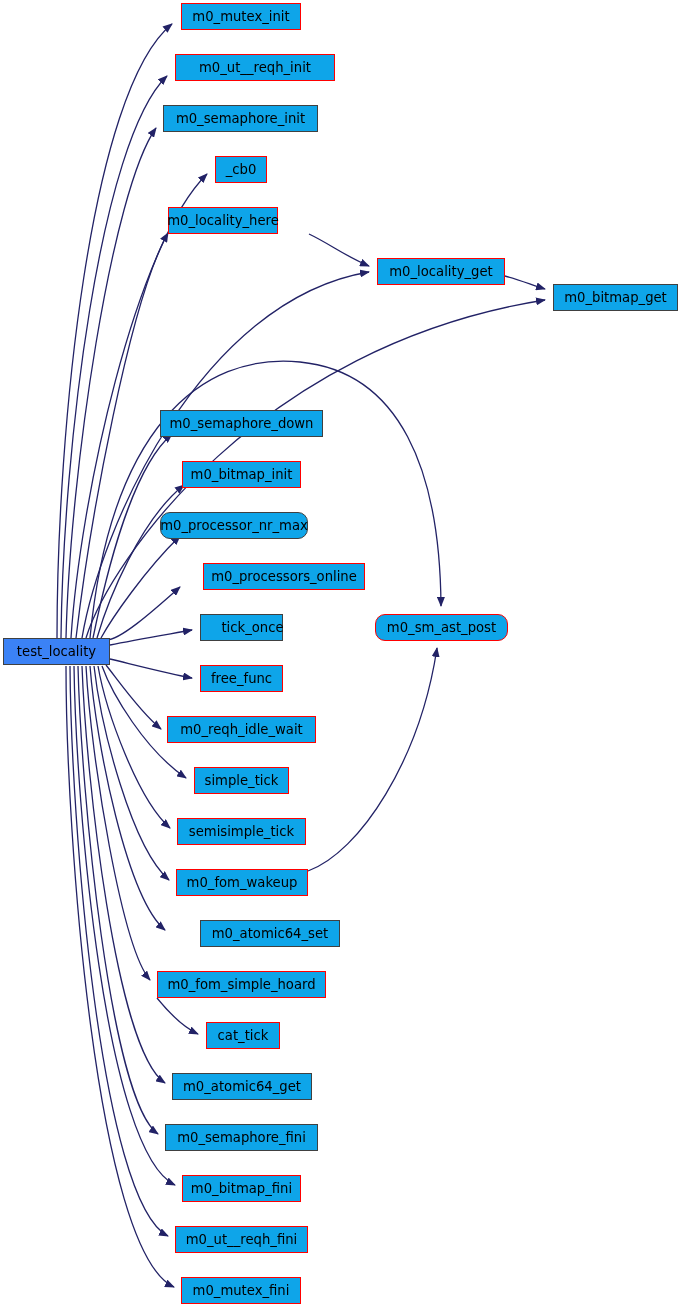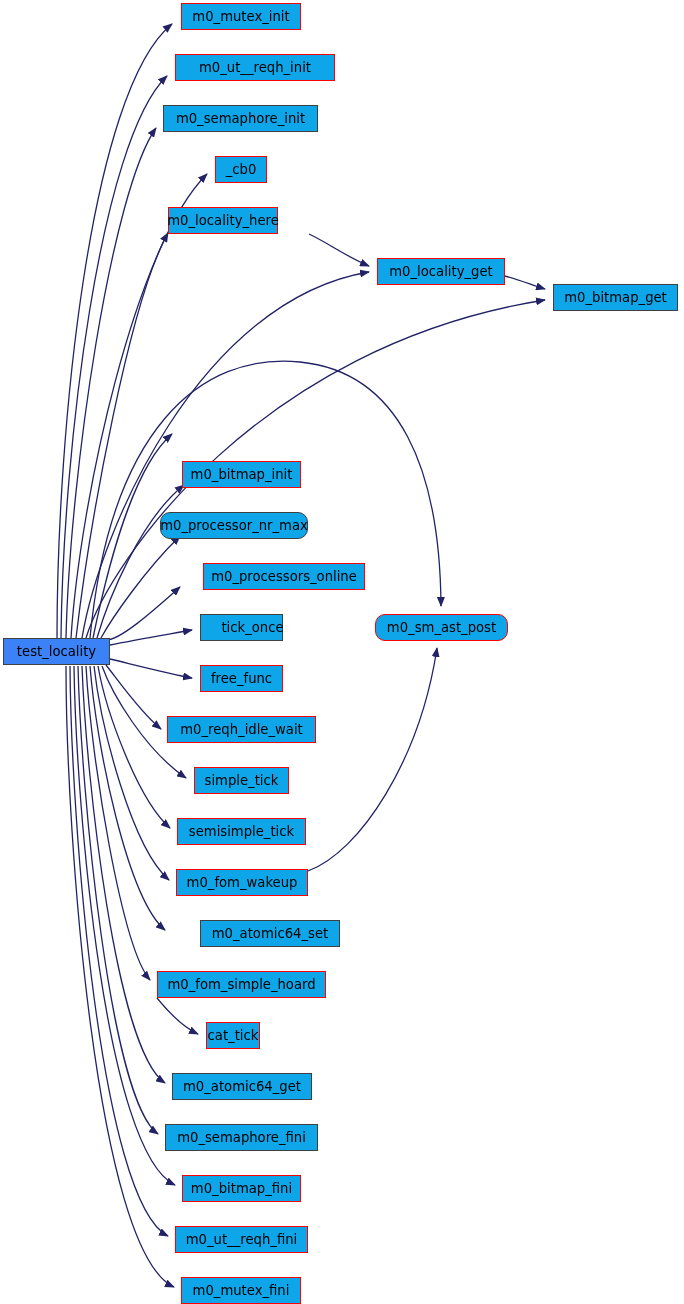--- a/index.html
+++ b/index.html
@@ -91,20 +91,23 @@
   </div>
   <div class="node" style="left:168px;top:207px;width:110px;">
     <span>m0_locality_here</span>
   </div>
   <div class="node" style="left:377px;top:258px;width:128px;">
     <span>m0_locality_get</span>
   </div>
   <div class="node black" style="left:553px;top:284px;width:125px;">
     <span>m0_bitmap_get</span>
   </div>
+  <div class="node black" style="left:160px;top:410px;width:163px;">
+    <span>m0_semaphore_down</span>
+  </div>
   <div class="node" style="left:182px;top:461px;width:119px;">
     <span>m0_bitmap_init</span>
   </div>
   <div class="node black" style="left:160px;top:512px;width:148px;border-radius:10px;">
     <span>m0_processor_nr_max</span>
   </div>
   <div class="node" style="left:161px;top:563px;width:162px;margin-left:42px;">
     <span>m0_processors_online</span>
   </div>
   <div class="node black" style="left:200px;top:614px;width:83px;padding-left:22px;">
@@ -124,21 +127,21 @@
   </div>
   <div class="node" style="left:176px;top:869px;width:132px;">
     <span>m0_fom_wakeup</span>
   </div>
   <div class="node black" style="left:172px;top:920px;width:140px;margin-left:28px;">
     <span>m0_atomic64_set</span>
   </div>
   <div class="node" style="left:157px;top:971px;width:169px;">
     <span>m0_fom_simple_hoard</span>
   </div>
-  <div class="node" style="left:206px;top:1022px;width:54px;">
+  <div class="node" style="left:206px;top:1022px;width:74px;">
     <span>cat_tick</span>
   </div>
   <div class="node black" style="left:172px;top:1073px;width:140px;">
     <span>m0_atomic64_get</span>
   </div>
   <div class="node black" style="left:165px;top:1124px;width:153px;">
     <span>m0_semaphore_fini</span>
   </div>
   <div class="node" style="left:182px;top:1175px;width:119px;">
     <span>m0_bitmap_fini</span>

